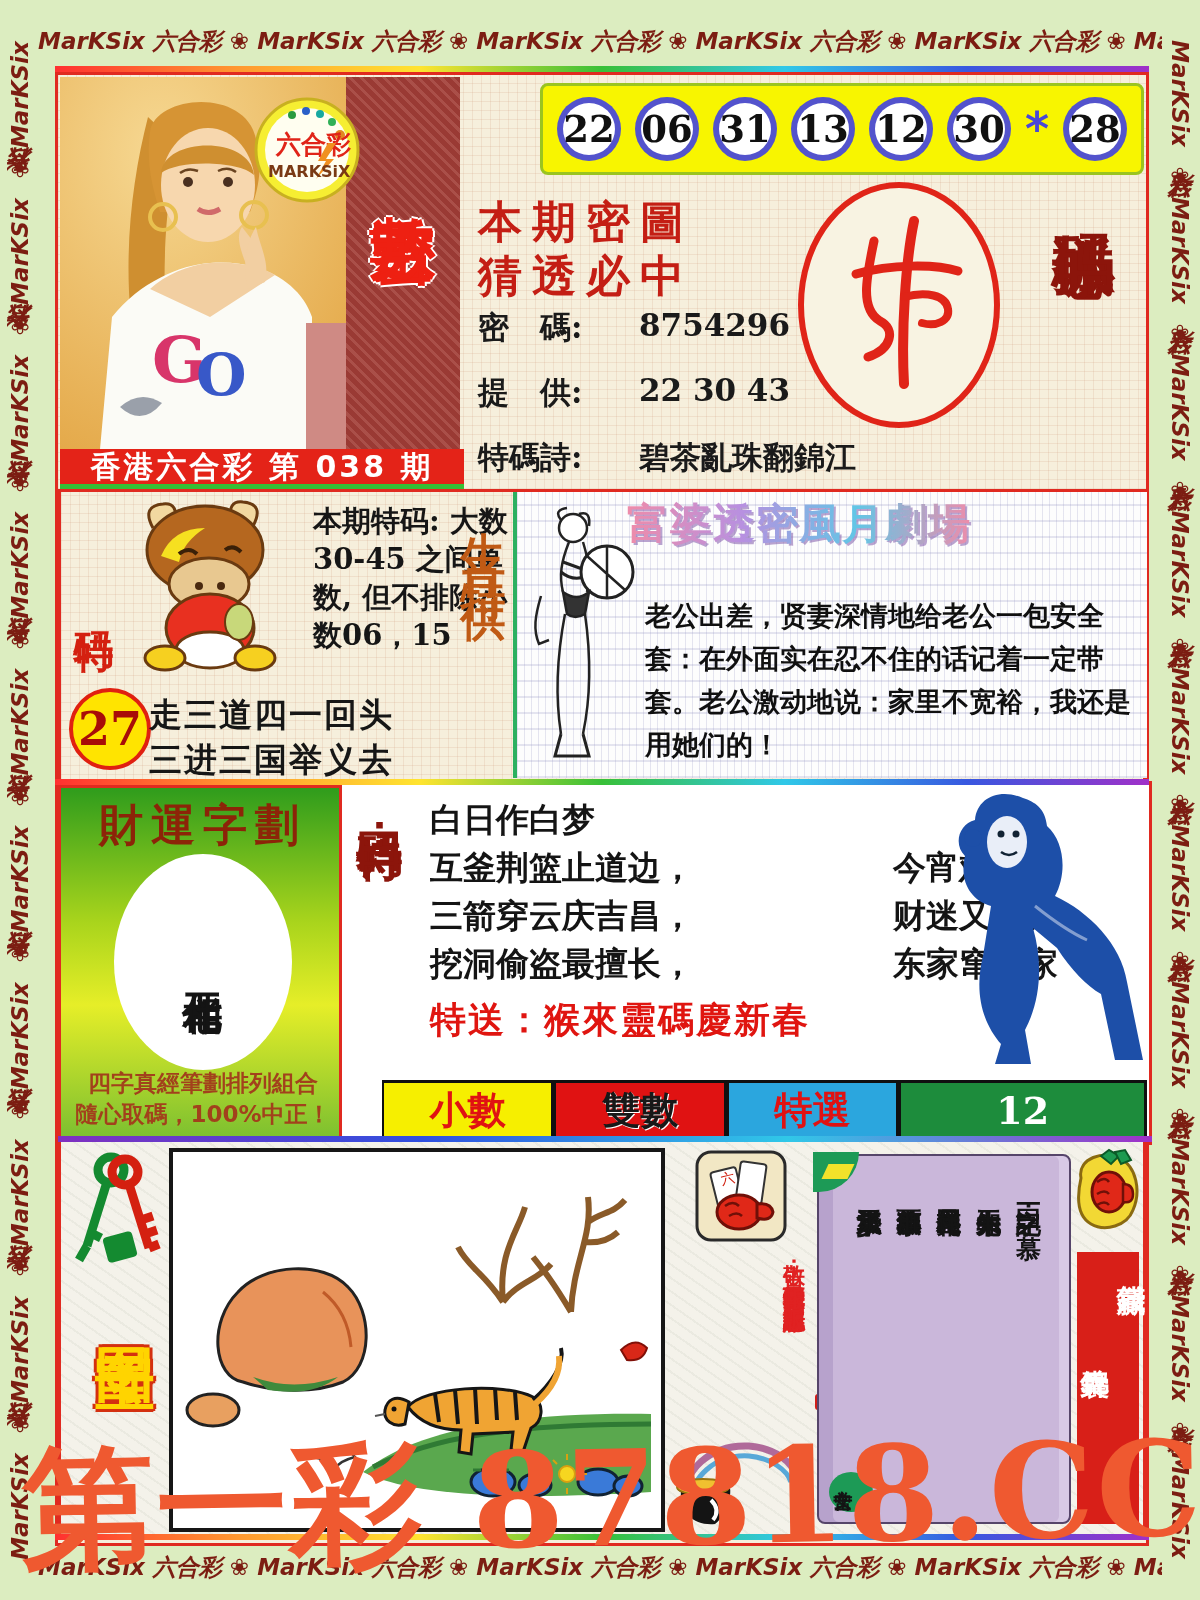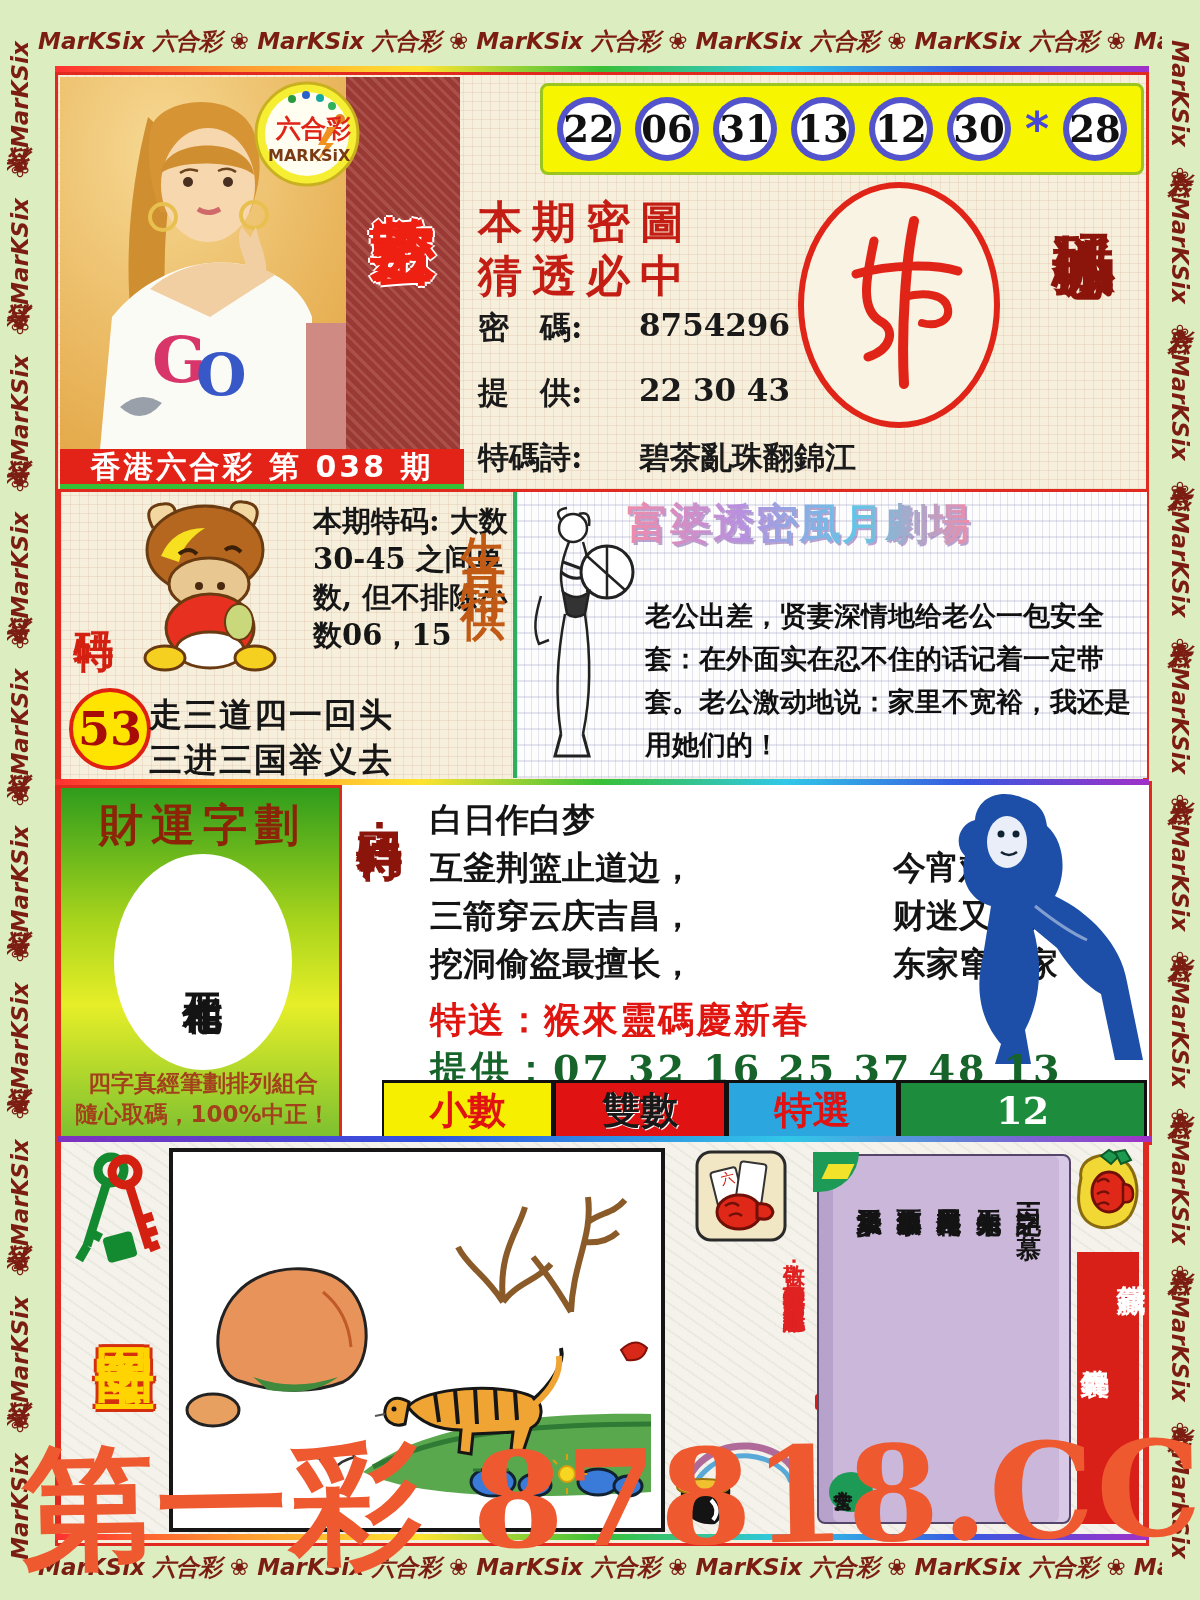--- a/index.html
+++ b/index.html
@@ -15,21 +15,21 @@
   .frame{position:absolute;left:55px;top:72px;width:1088px;height:1468px;border:3px solid #e02a20;background:#f6efdc;}
   .rainbow{position:absolute;left:-3px;width:1094px;height:6px;z-index:6;
     background:linear-gradient(90deg,#ff3030,#ff9830,#ffe430,#38c038,#30c8e8,#3858e0,#a030c8);}
   .grid-bg{background:#f6efdc;background-image:
      repeating-linear-gradient(0deg,rgba(205,150,120,.18) 0 1px,transparent 1px 9px),
      repeating-linear-gradient(90deg,rgba(205,150,120,.18) 0 1px,transparent 1px 9px);}
   .v{writing-mode:vertical-rl;text-orientation:upright;}
   
   .s1{position:absolute;left:0;top:0;width:1088px;height:414px;}
   .photo{position:absolute;left:2px;top:2px;width:286px;height:372px;overflow:hidden;}
-  .badge{position:absolute;left:196px;top:6px;width:106px;height:106px;z-index:5;}
+  .badge{position:absolute;left:196px;top:22px;width:106px;height:106px;z-index:5;}
   .brandstrip{position:absolute;left:288px;top:2px;width:114px;height:372px;background:#9a3a34;
      background-image:repeating-linear-gradient(45deg,rgba(255,190,180,.16) 0 3px,transparent 3px 8px);}
   .brandtext{position:absolute;left:50%;top:86px;transform:translateX(-50%);
      color:#ee2012;font-size:66px;font-weight:bold;line-height:1.5;
      text-shadow:2px 0 #fff,-2px 0 #fff,0 2px #fff,0 -2px #fff;}
   .issuebar{position:absolute;left:2px;top:374px;width:404px;height:36px;background:#e42318;color:#fff;
      font-weight:bold;font-size:30px;text-align:center;line-height:36px;letter-spacing:3px;z-index:4;}
   .issuegreen{position:absolute;left:2px;top:409px;width:404px;height:5px;background:#35c035;z-index:4;}
   .provider{position:absolute;left:388px;top:10px;width:84px;height:92px;background:#d01212;border-radius:8px;
      color:#fff;font-weight:bold;font-size:33px;line-height:44px;text-align:center;}
@@ -274,21 +274,21 @@
             <circle cx="108" cy="88" r="4" fill="#4a2a10"></circle>
           <path d="M66,56 q10,-8 18,0 M112,52 q8,-6 16,2" stroke="#3a2008" stroke-width="4" fill="none"></path>
           <ellipse cx="97" cy="130" rx="44" ry="34" fill="#e83020" stroke="#6a3a10" stroke-width="3"></ellipse>
           <ellipse cx="97" cy="152" rx="34" ry="18" fill="#fff" stroke="#6a3a10" stroke-width="3"></ellipse>
           <ellipse cx="52" cy="160" rx="20" ry="12" fill="#f6d020" stroke="#6a3a10" stroke-width="3"></ellipse>
           <ellipse cx="142" cy="160" rx="20" ry="12" fill="#f6d020" stroke="#6a3a10" stroke-width="3"></ellipse>
           <ellipse cx="126" cy="124" rx="14" ry="18" fill="#c8d87a" stroke="#6a3a10" stroke-width="2"></ellipse>
         </svg>
       </div>
       <div class="sp-label v">特码</div>
-      <div class="sp-num">53</div>
+      <div class="sp-num">27</div>
       <div class="tips">本期特码: 大数30-45 之间单数, 但不排除小 数06，15</div>
       <div class="tipbig">
         <div>走三道四一回头</div>
         <div>三进三国举义去</div>
       </div>
       <div class="zodiac v">生肖特供</div>
 
       <div class="theater">
         <div class="th-title">富婆透密風月劇場</div>
         <div class="bikini">
@@ -349,21 +349,20 @@
             <path fill="#1d4fa8" d="M108,12 C84,2 62,12 60,34 C44,38 38,58 50,70 C44,96 56,114 76,120 L68,170 C58,210 70,240 86,258 L80,278 116,278 110,244 C126,214 128,176 118,142 L142,162 C156,184 172,200 186,208 L200,274 228,274 212,196 C206,158 174,126 140,110 C152,88 150,56 132,40 C130,22 120,16 108,12 Z"></path>
             <ellipse cx="92" cy="56" rx="20" ry="26" fill="#e9eef8"></ellipse>
             <circle cx="86" cy="48" r="3.5" fill="#123"></circle>
               <circle cx="101" cy="48" r="3.5" fill="#123"></circle>
             <path d="M86,66 q8,6 16,0" stroke="#123" stroke-width="2.5" fill="none"></path>
             <circle cx="58" cy="52" r="9" fill="#1d4fa8"></circle>
             <path d="M120,120 q30,24 52,34" stroke="#e9eef8" stroke-width="3" fill="none" opacity=".5"></path>
           </svg>
         </div>
         <div class="p-send">特送：猴來靈碼慶新春</div>
-        <div class="p-prov">提供：07 32 16 25 37 48 13</div>
         <div class="resrow">
           <div class="c-small">小數</div>
           <div class="c-double">雙數</div>
           <div class="c-pick">特選</div>
           <div class="c-num">12</div>
         </div>
       </div>
     </div>
 
     <div class="s4">

